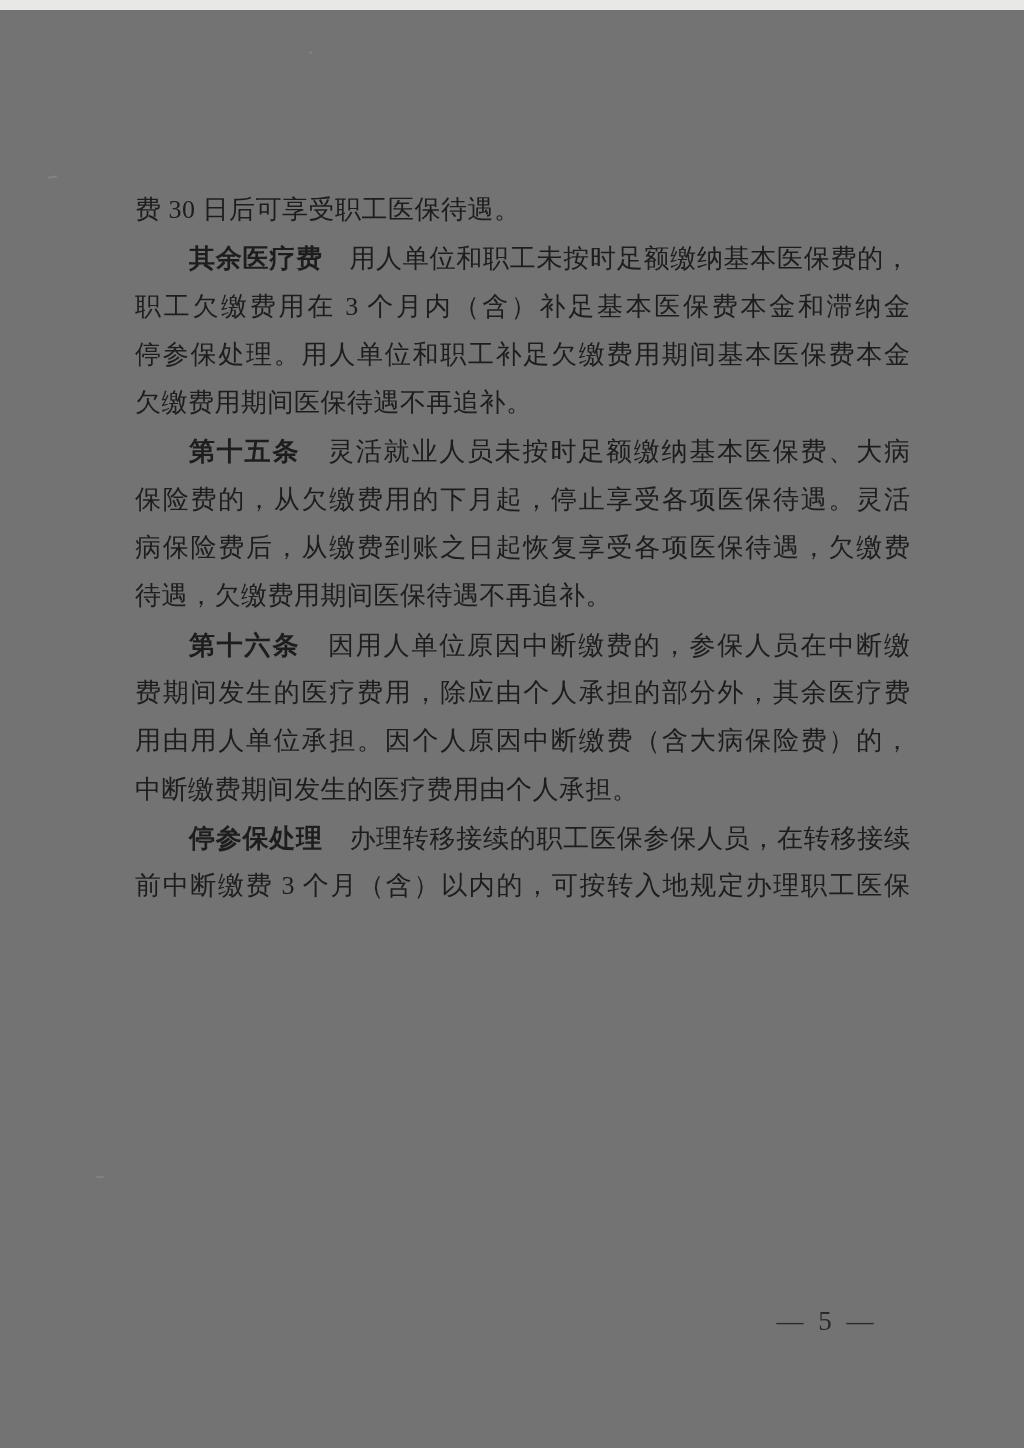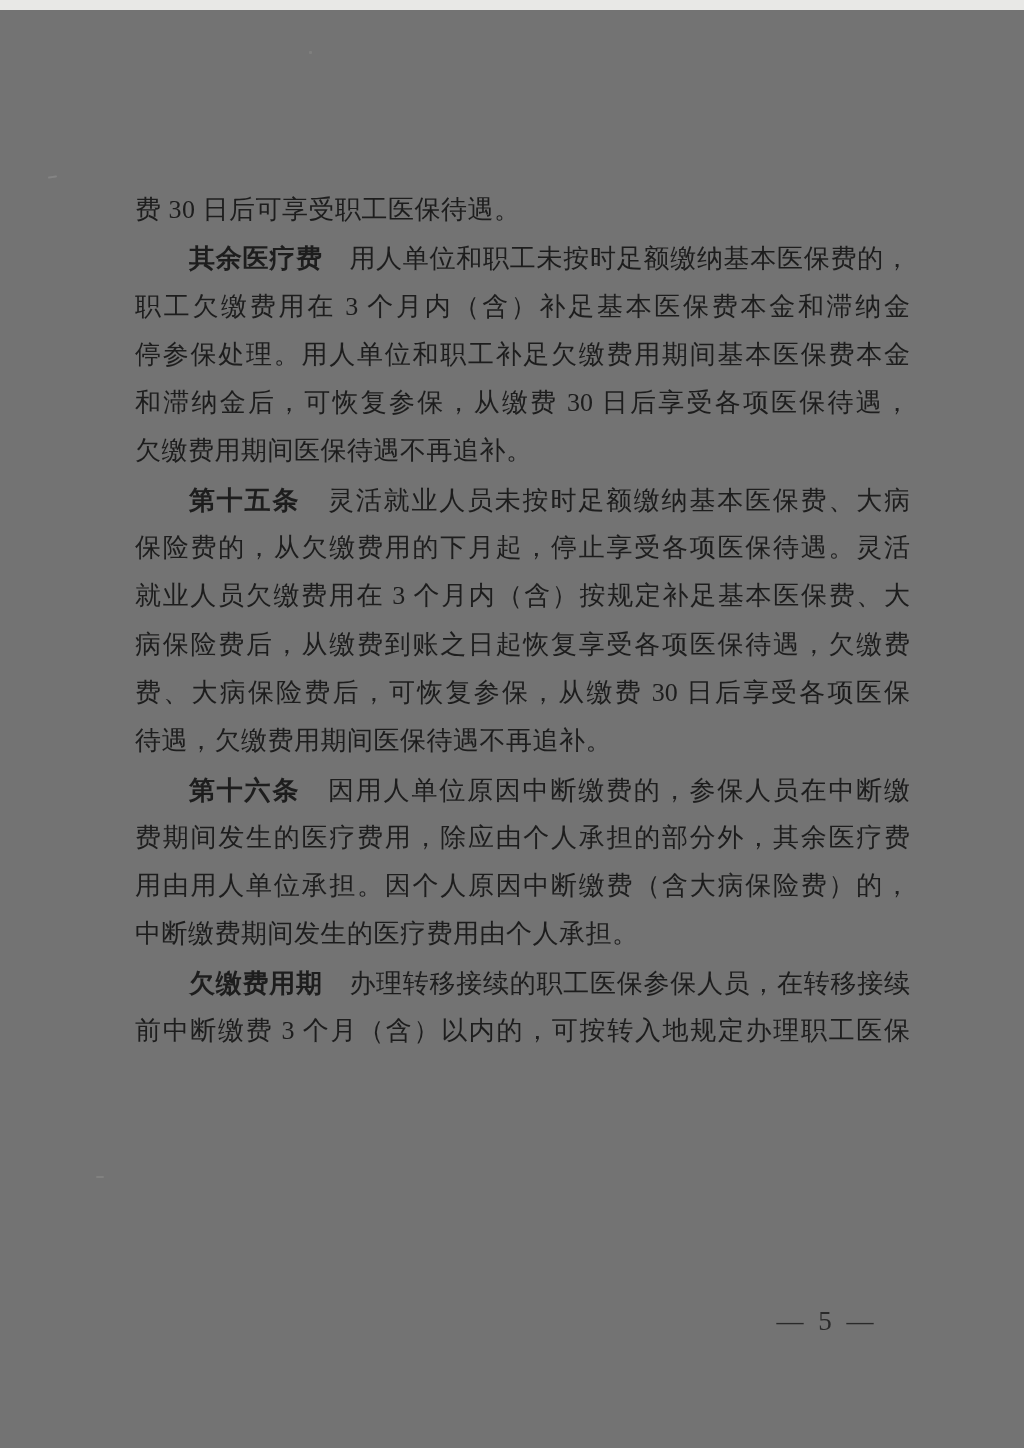--- a/index.html
+++ b/index.html
@@ -75,30 +75,27 @@
   <div class="speck s1"></div>
   <div class="speck s2"></div>
   <div class="speck s3"></div>
   <div class="speck s4"></div>
 
   <div class="text-block">
       <div class="line">费 30 日后可享受职工医保待遇。</div>
       <div class="line indent justify"><b class="head">其余医疗费</b>　用人单位和职工未按时足额缴纳基本医保费的，</div>
       <div class="line justify">职工欠缴费用在 3 个月内（含）补足基本医保费本金和滞纳金</div>
       <div class="line justify">停参保处理。用人单位和职工补足欠缴费用期间基本医保费本金</div>
-      <div class="line justify">和滞纳金后，可恢复参保，从缴费 30 日后享受各项医保待遇，</div>
       <div class="line">欠缴费用期间医保待遇不再追补。</div>
       <div class="line indent justify"><b class="head">第十五条</b>　灵活就业人员未按时足额缴纳基本医保费、大病</div>
       <div class="line justify">保险费的，从欠缴费用的下月起，停止享受各项医保待遇。灵活</div>
-      <div class="line justify">就业人员欠缴费用在 3 个月内（含）按规定补足基本医保费、大</div>
       <div class="line justify">病保险费后，从缴费到账之日起恢复享受各项医保待遇，欠缴费</div>
-      <div class="line justify">费、大病保险费后，可恢复参保，从缴费 30 日后享受各项医保</div>
       <div class="line">待遇，欠缴费用期间医保待遇不再追补。</div>
       <div class="line indent justify"><b class="head">第十六条</b>　因用人单位原因中断缴费的，参保人员在中断缴</div>
       <div class="line justify">费期间发生的医疗费用，除应由个人承担的部分外，其余医疗费</div>
       <div class="line justify">用由用人单位承担。因个人原因中断缴费（含大病保险费）的，</div>
       <div class="line">中断缴费期间发生的医疗费用由个人承担。</div>
-      <div class="line indent justify"><b class="head">欠缴费用期</b>　办理转移接续的职工医保参保人员，在转移接续</div>
+      <div class="line indent justify"><b class="head">停参保处理</b>　办理转移接续的职工医保参保人员，在转移接续</div>
       <div class="line justify">前中断缴费 3 个月（含）以内的，可按转入地规定办理职工医保</div>
     </div>
 
   <div class="footer">— 5 —</div>
 </div>
 
 </body></html>

